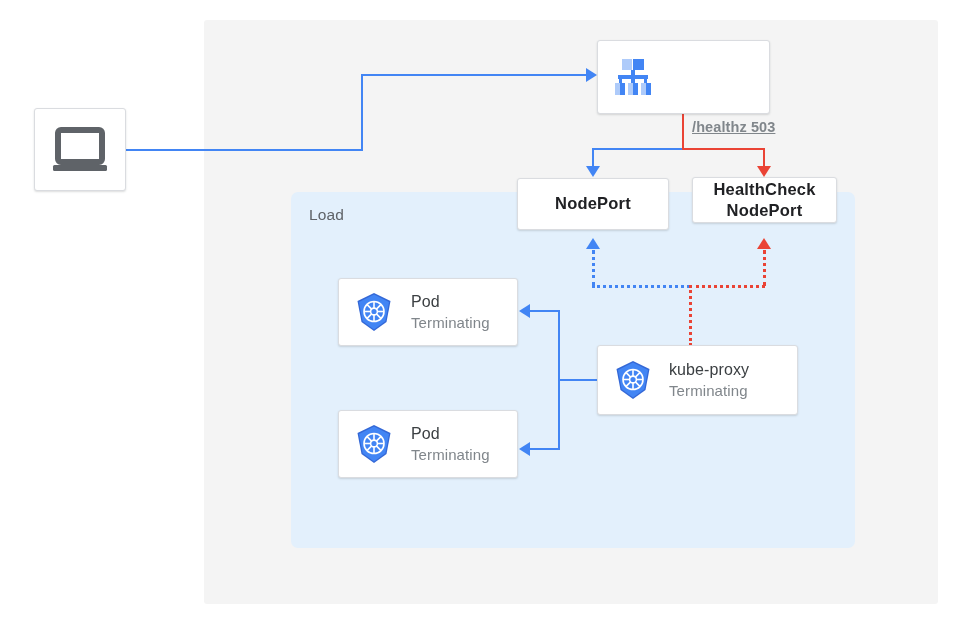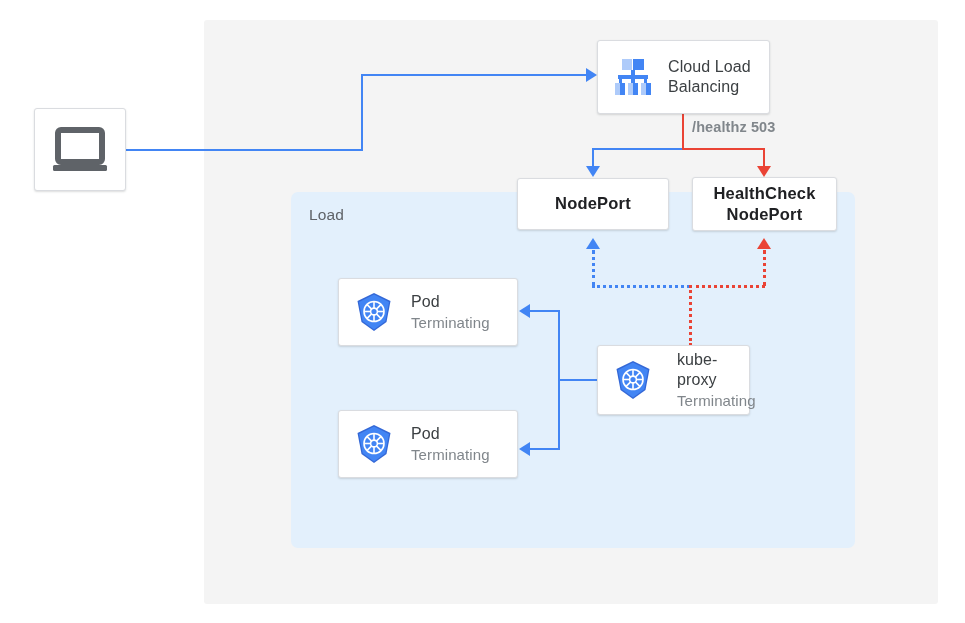--- a/index.html
+++ b/index.html
@@ -83,24 +83,24 @@
     font-weight: bold;
     color: #202124;
     letter-spacing: .2px;
     line-height: 1.3;
   }
 
   
   #client-card   { left: 34px;  top: 108px; width: 92px;  height: 83px; justify-content: center; }
   #clb-card      { left: 597px; top: 40px;  width: 173px; height: 74px; padding-left: 12px; gap: 12px; }
   #nodeport-card { left: 517px; top: 178px; width: 152px; height: 52px; }
-  #hcnodeport-card { left: 692px; top: 177px; width: 145px; height: 54px; }
+  #hcnodeport-card { left: 692px; top: 177px; width: 145px; height: 46px; }
   #pod1-card     { left: 338px; top: 278px; width: 180px; height: 68px; padding-left: 14px; gap: 16px; }
   #pod2-card     { left: 338px; top: 410px; width: 180px; height: 68px; padding-left: 14px; gap: 16px; }
-  #kubeproxy-card{ left: 597px; top: 345px; width: 153px; height: 70px; padding-left: 14px; gap: 23px; }
+  #kubeproxy-card{ left: 597px; top: 345px; width: 201px; height: 70px; padding-left: 14px; gap: 15px; }
 
   
   .icon-laptop { width: 58px; height: 46px; }
   .icon-clb    { width: 46px; height: 42px; }
   .icon-k8s    { width: 42px; height: 42px; flex: 0 0 auto; }
 
   
   .ln {
     position: absolute;
     background: #4285f4;
@@ -150,21 +150,21 @@
   .dln.red.v { border-left-color: #ea4335; }
 
   .edge-label {
     position: absolute;
     font-size: 14.5px;
     font-weight: bold;
     color: #80868b;
     letter-spacing: .1px;
     white-space: nowrap;
   }
-  #healthz-label { left: 692px; top: 119px; }
+  #healthz-label { left: 692px; top: 119px; text-decoration: underline; }
 </style>
 </head>
 <body>
 
 <div id="canvas">
 
   <div class="panel-outer"></div>
   <div class="panel-nodes"></div>
   <div class="panel-nodes-label" id="nodes-label">Load</div>
 
@@ -220,24 +220,20 @@
       <rect x="9" y="21" width="3" height="6" fill="#4285f4"></rect>
       <rect x="21" y="21" width="4" height="6" fill="#4285f4"></rect>
       <rect x="34" y="21" width="3" height="6" fill="#4285f4"></rect>
       <rect x="5" y="27" width="10" height="12" fill="#aecbfa"></rect>
       <rect x="18" y="27" width="10" height="12" fill="#aecbfa"></rect>
       <rect x="31" y="27" width="10" height="12" fill="#aecbfa"></rect>
       <rect x="10" y="27" width="5" height="12" fill="#4285f4"></rect>
       <rect x="23" y="27" width="5" height="12" fill="#4285f4"></rect>
       <rect x="36" y="27" width="5" height="12" fill="#4285f4"></rect>
     </svg>
-    <div class="card-text">
-      <span class="title-regular">Cloud Load</span>
-      <span class="title-regular">Balancing</span>
-    </div>
   </div>
 
   <div class="card centered" id="nodeport-card">
     <span class="title-bold">NodePort</span>
   </div>
 
   <div class="card centered" id="hcnodeport-card">
     <div class="card-text" style="text-align:center;">
       <span class="title-bold">HealthCheck</span>
       <span class="title-bold">NodePort</span>

